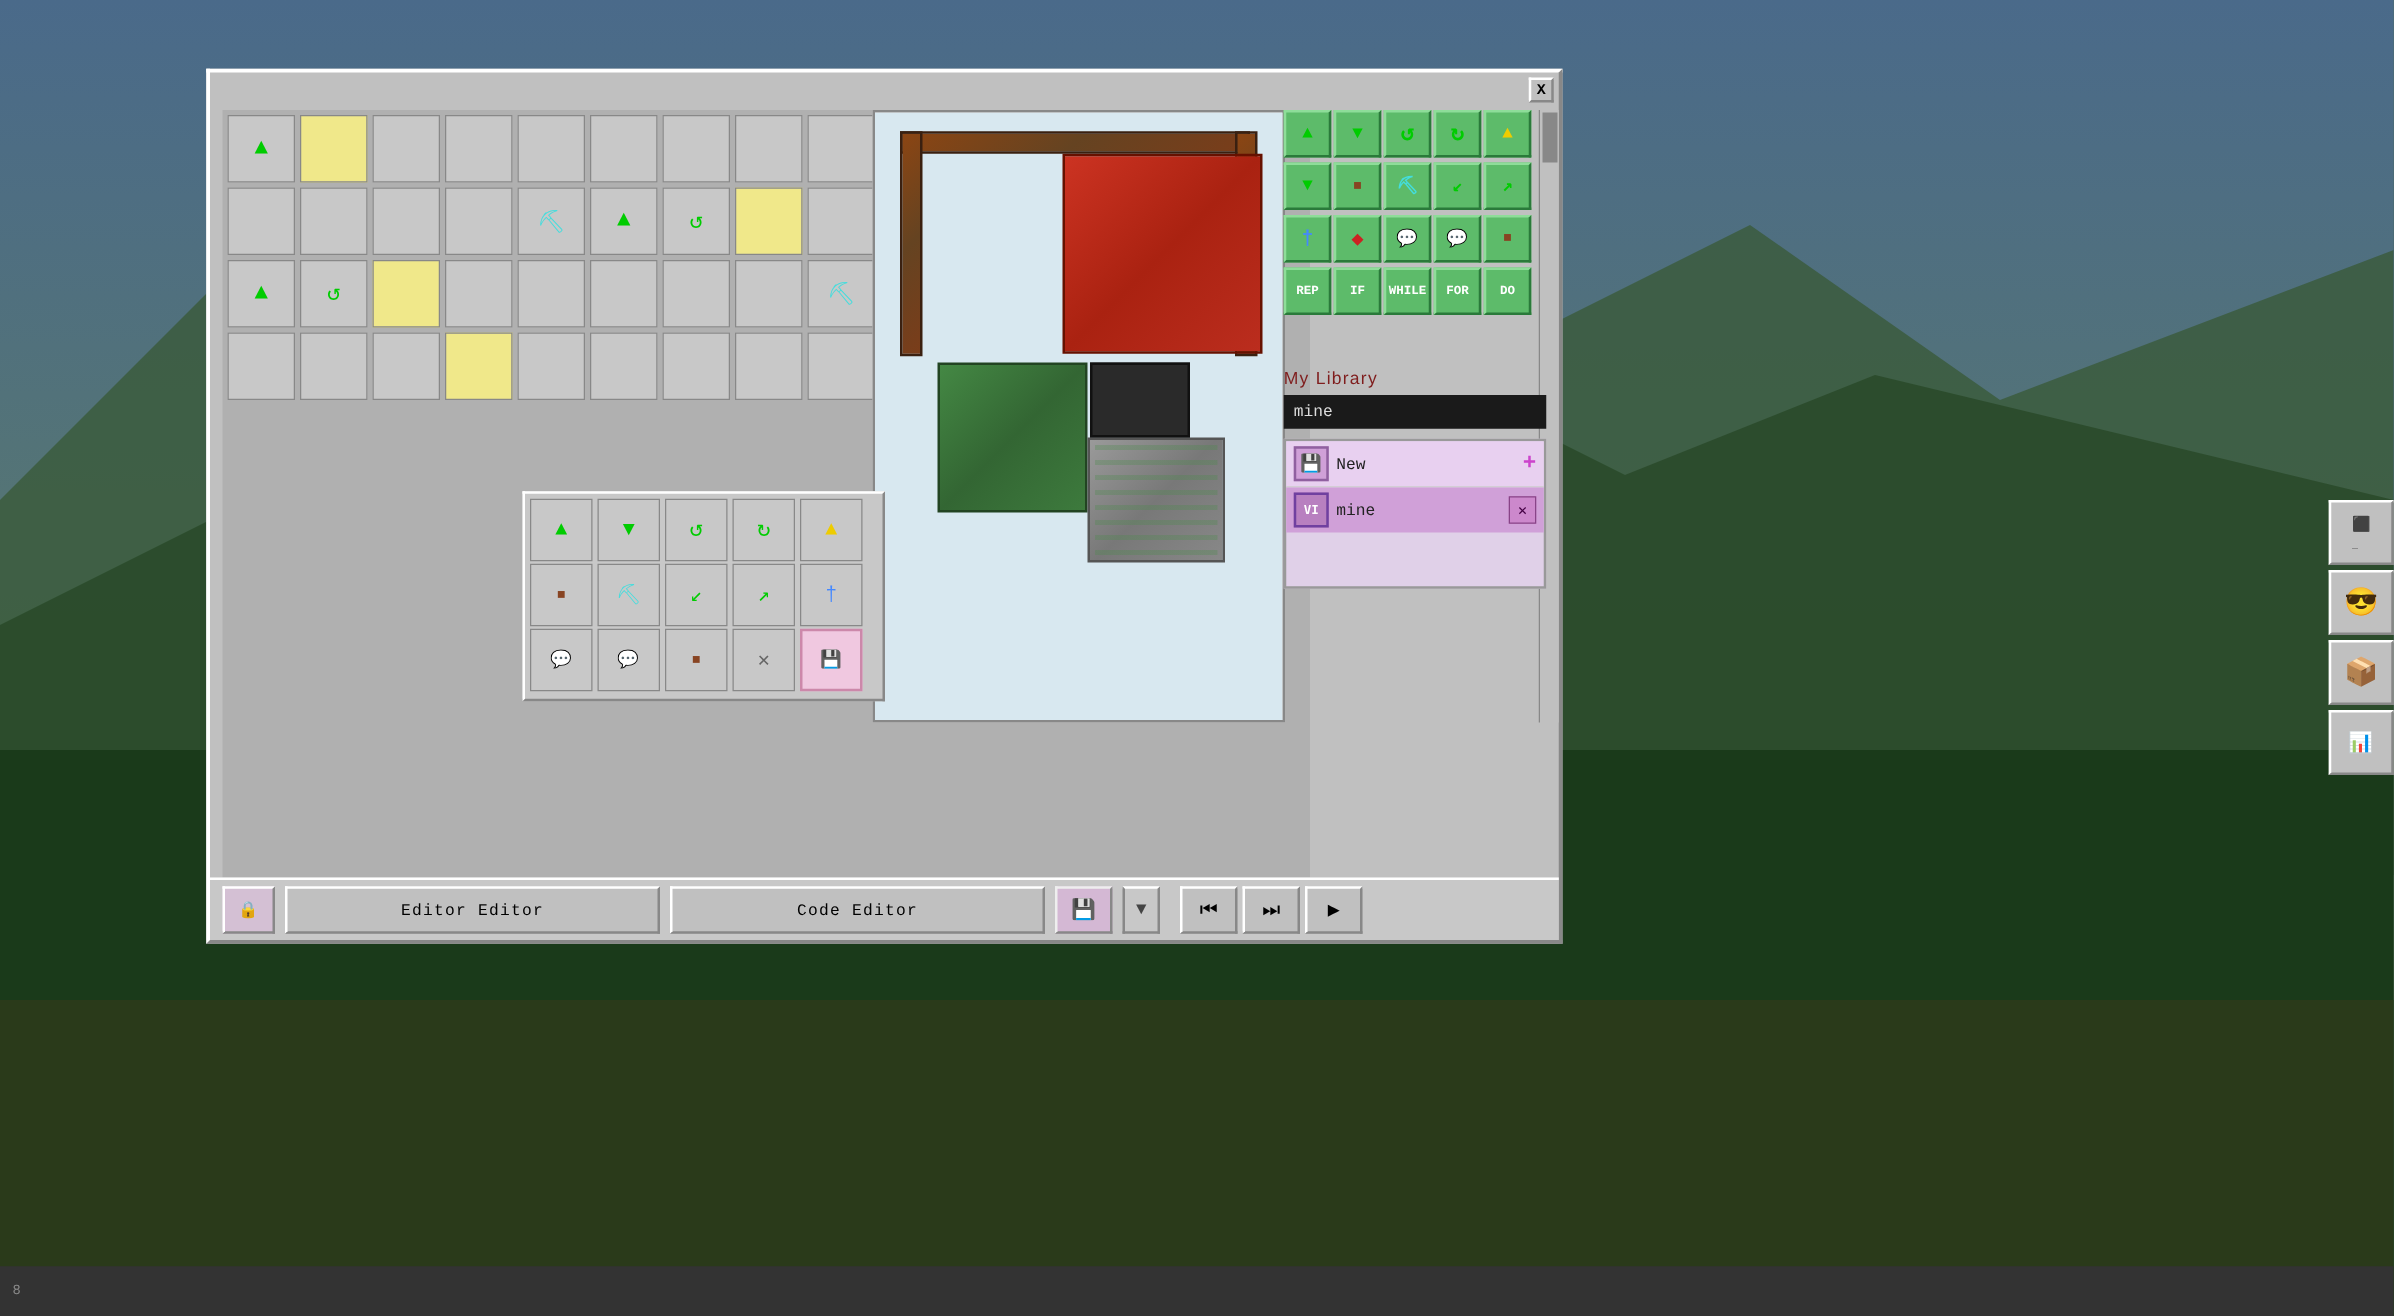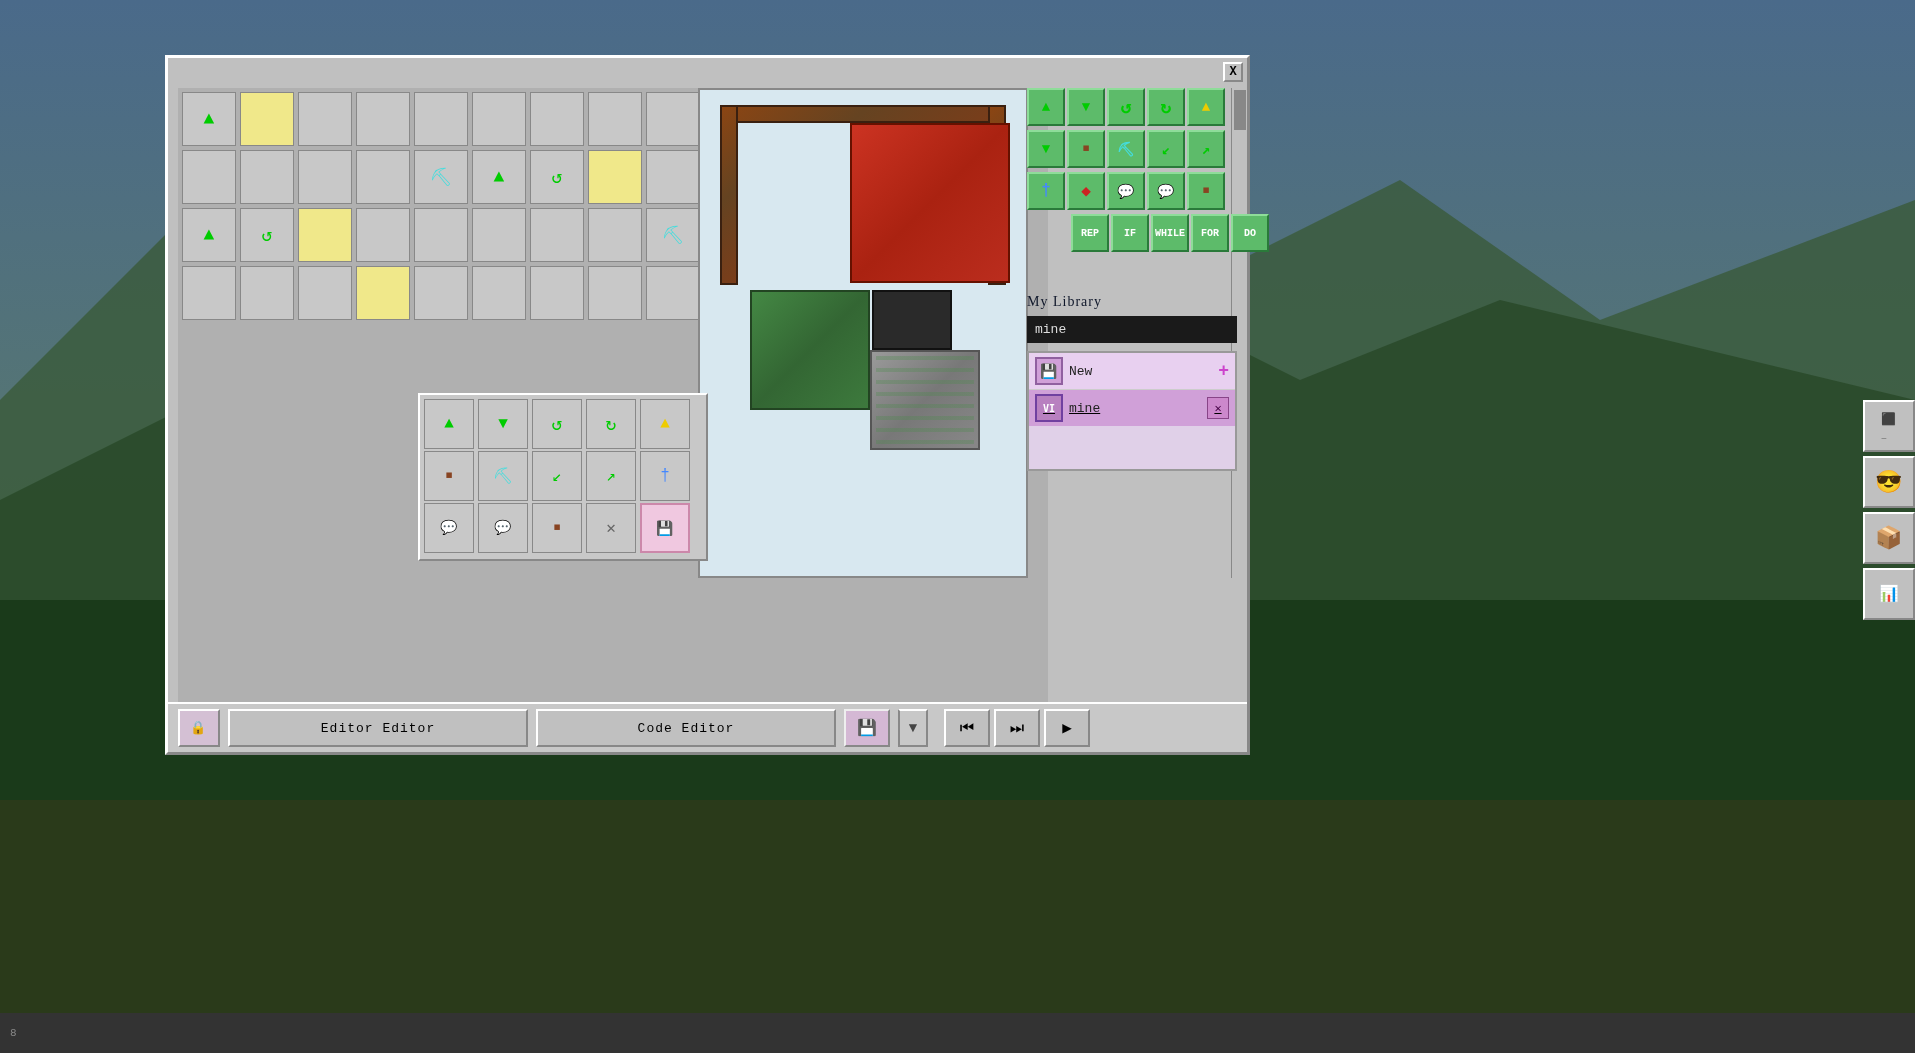--- a/index.html
+++ b/index.html
@@ -156,32 +156,31 @@
       font-size: 14px;
       cursor: pointer;
       color: #fff;
       font-weight: bold;
     }
 
     .toolbar-btn.text-btn {
       font-size: 10px;
       font-family: 'Courier New', monospace;
       font-weight: bold;
-      margin-left: 44px;
     }
 
     
     .library-section {
       margin-top: 10px;
     }
 
     .library-title {
-      font-family: Liberation Serif, serif;
+      font-family: Liberation Sans, sans-serif;
       font-size: 14px;
-      color: #0f172a;
+      color: #7f1d1d;
       margin-bottom: 6px;
       letter-spacing: 1px;
       margin-top: 42px;
     }
 
     .library-search {
       width: 100%;
       padding: 6px 8px;
       background: #1a1a1a;
       color: #ddd;
@@ -205,21 +204,20 @@
       cursor: pointer;
     }
 
     .library-item.new-item {
       background: #e8d0f0;
       border-bottom: 1px solid #ccc;
     }
 
     .library-item.selected-item {
       background: #d0a0d8;
-      text-decoration: underline;
     }
 
     .library-item-icon {
       width: 28px;
       height: 28px;
       background: #c080c8;
       border: 2px solid #8040a0;
       display: flex;
       align-items: center;
       justify-content: center;

